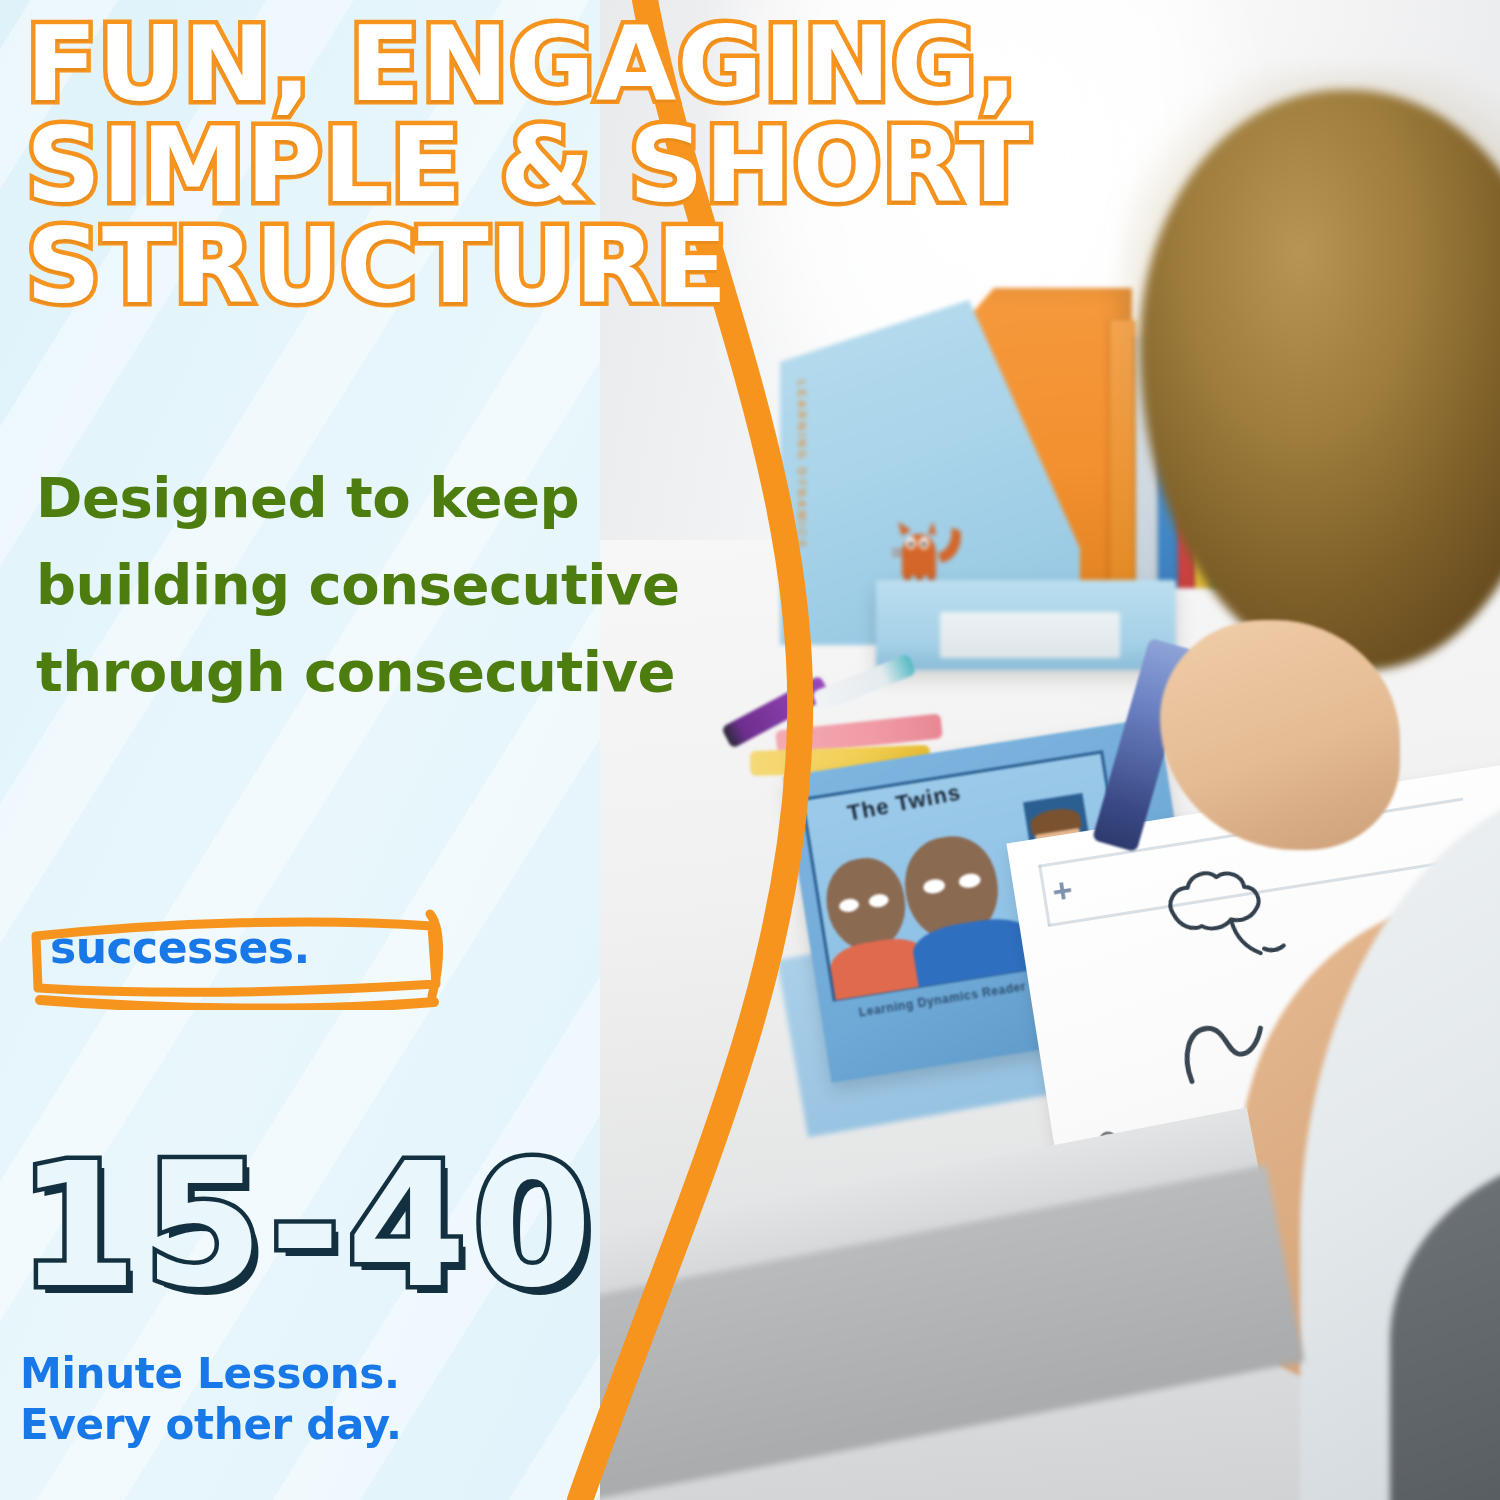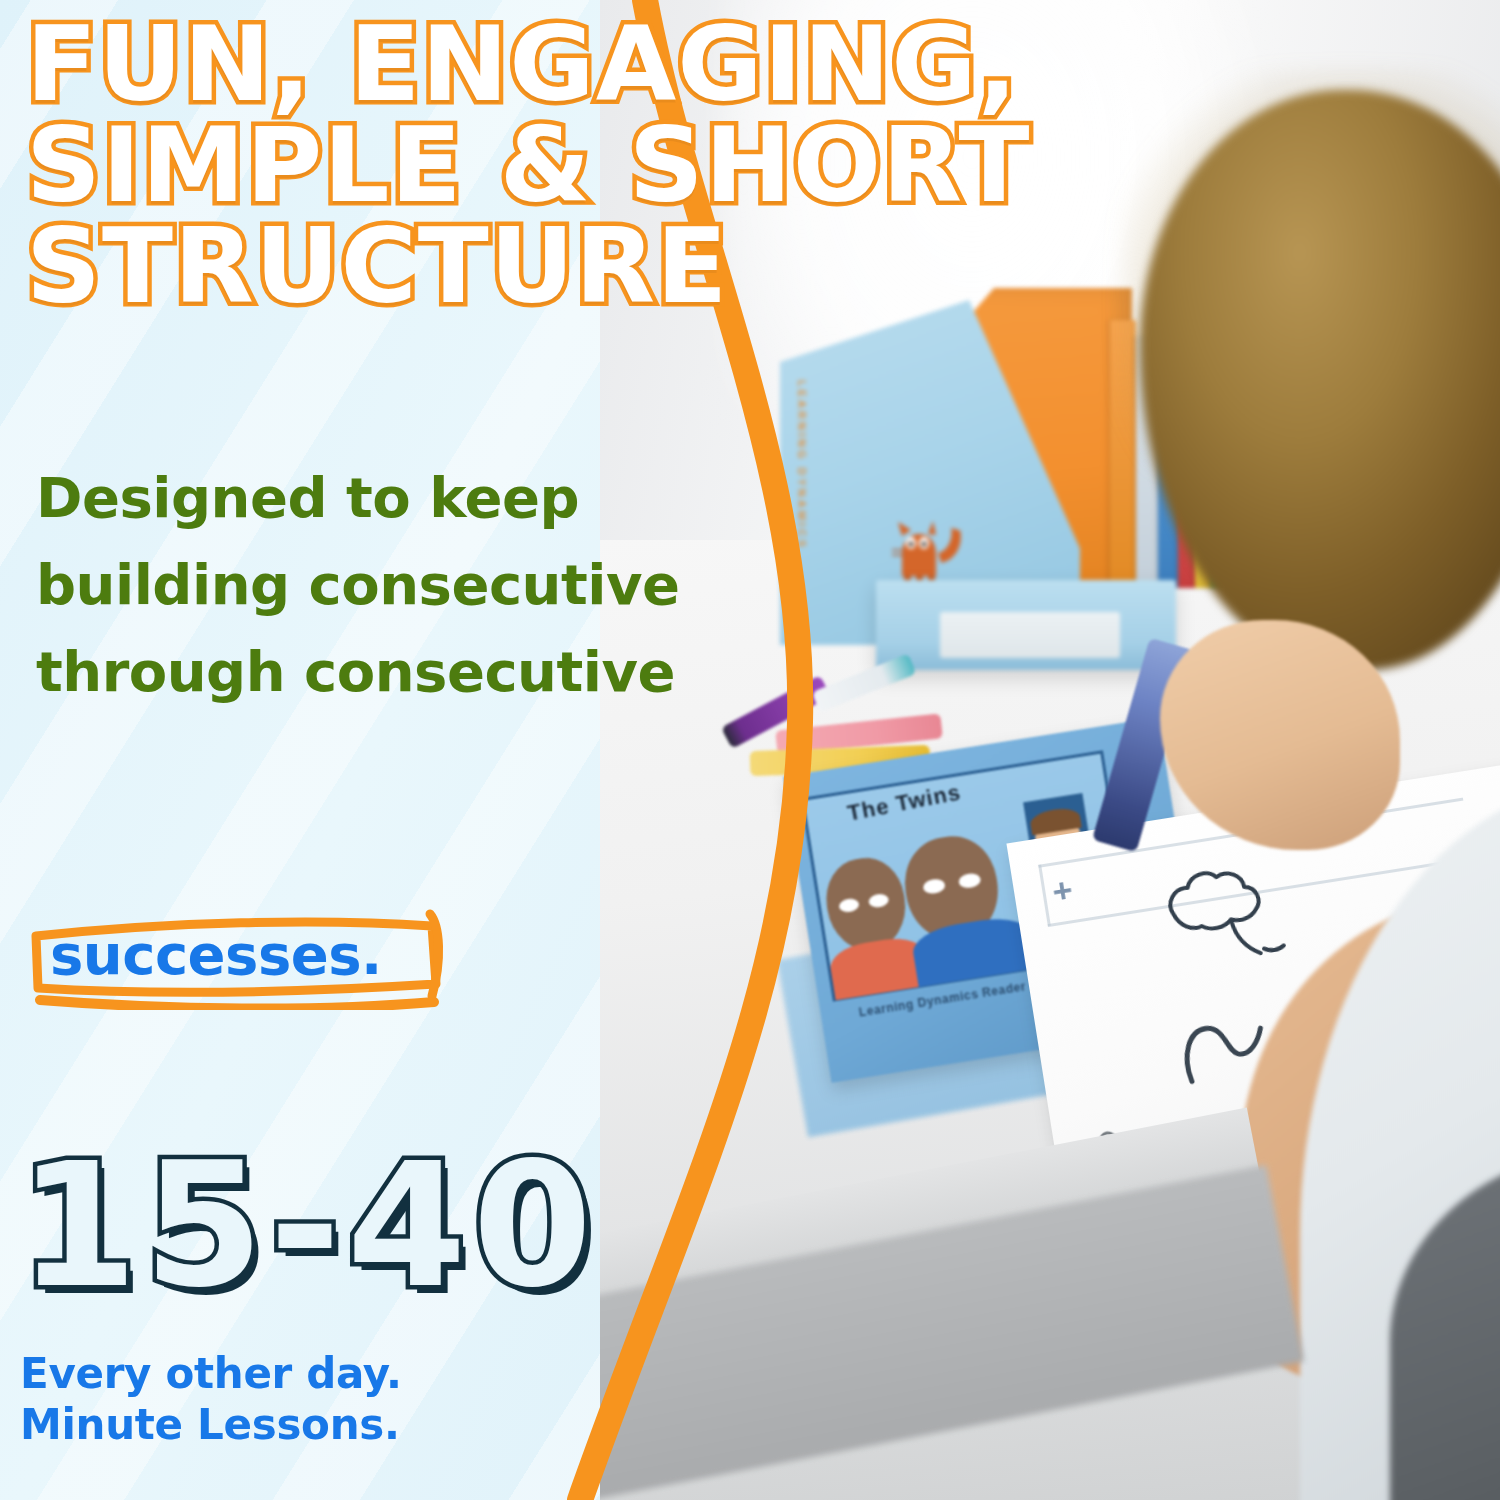--- a/index.html
+++ b/index.html
@@ -217,21 +217,21 @@
     letter-spacing:-0.5px;
   }
   .body-copy .ln{display:block;white-space:nowrap;}
 
   
   .success-wrap{
     position:absolute;left:18px;top:900px;width:430px;height:110px;
   }
   .success-word{
     position:absolute;left:32px;top:22px;
-    font-family:"DejaVu Sans",sans-serif;font-weight:700;font-size:56px;
+    font-family:"DejaVu Sans",sans-serif;font-weight:700;font-size:44px;
     color:#1878E8;letter-spacing:-0.5px;white-space:nowrap;
   }
 
   
   .bignum{
     position:absolute;left:18px;top:1140px;
     font-family:"DejaVu Sans",sans-serif;
     font-weight:700;
     font-size:172px;
     line-height:1;
@@ -369,17 +369,17 @@
       <path d="M18 36 C 150 22, 300 18, 414 26 L 418 84 C 290 92, 150 96, 20 88 Z" fill="none" stroke="#F7941E" stroke-width="9" stroke-linejoin="round" stroke-linecap="round"></path>
       <path d="M412 14 C 422 26, 424 60, 414 96" fill="none" stroke="#F7941E" stroke-width="9" stroke-linecap="round"></path>
       <path d="M22 100 C 150 110, 300 112, 416 102" fill="none" stroke="#F7941E" stroke-width="10" stroke-linecap="round"></path>
     </svg>
     <div class="success-word">successes.</div>
   </div>
 
   <div class="bignum">15-40</div>
 
   <div class="subline">
+    <span>Minute Lessons.</span>
     <span>Every other day.</span>
-    <span>Minute Lessons.</span>
   </div>
 
 </div>
 
 </body></html>

